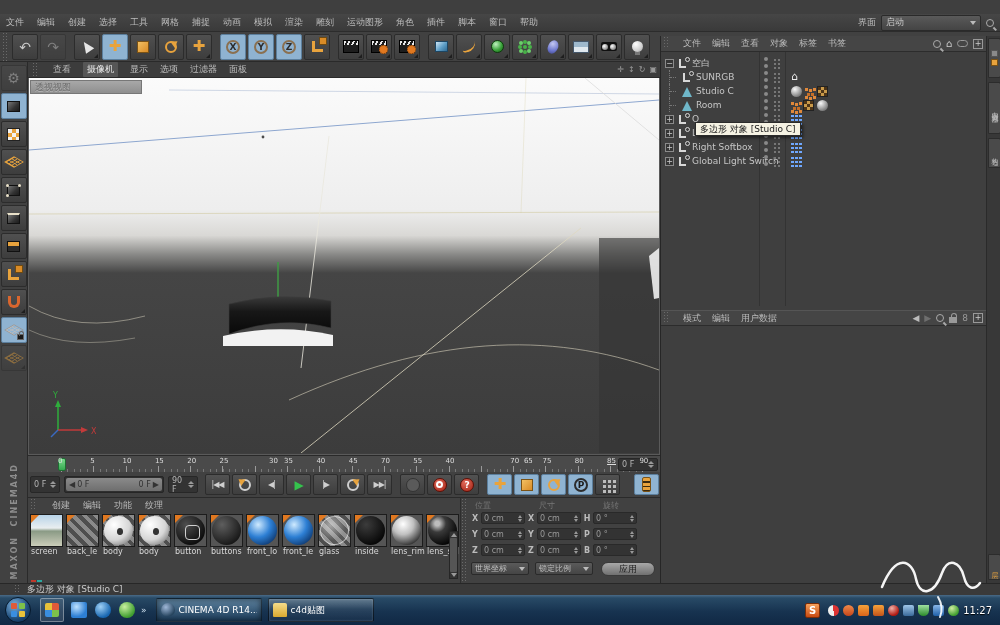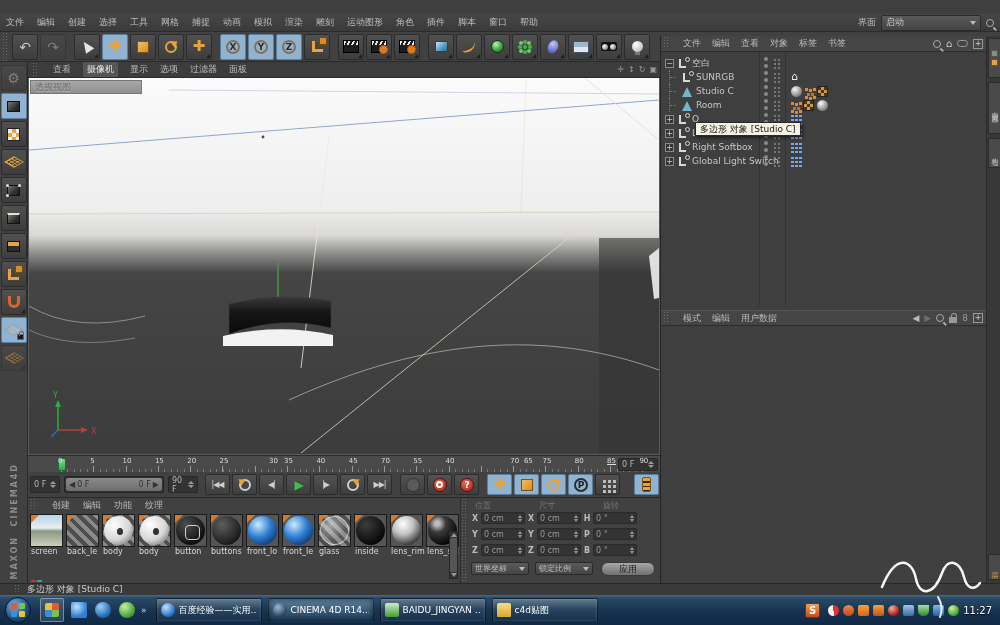--- a/index.html
+++ b/index.html
@@ -871,31 +871,23 @@
       <i style="left:5px;bottom:5px;background:#3a8ee0"></i>
       <i style="right:5px;bottom:5px;background:#e8c23a"></i>
     </div>
     <div class="qlbox">
       <span class="ql" style="width:14px;height:14px;margin:0;background:conic-gradient(#e05a3a 0 25%,#7ec24a 0 50%,#3a8ee0 0 75%,#e8c23a 0)"></span>
     </div>
     <span class="ql" style="background:radial-gradient(circle at 35% 30%,#bfe2ff,#2d7fd4 65%)"></span>
     <span class="ql" style="background:radial-gradient(circle at 35% 30%,#9fd0f5,#1766b0 70%);border-radius:50%"></span>
     <span class="ql" style="background:radial-gradient(circle at 35% 30%,#c8f0a0,#3f9d2f 70%);border-radius:50%"></span>
     <span class="chev">»</span>
-    <div class="task">
-      <span class="ticon" style="border-radius:50%;background:radial-gradient(circle at 35% 30%,#bfe2ff,#1d6fc4 70%)"></span>
-      <span class="lbl">百度经验——实用…</span>
-    </div>
     <div class="task active">
       <span class="ticon" style="background:radial-gradient(circle at 35% 30%,#9fb8d8,#27455f 70%);border-radius:50%"></span>
       <span class="lbl">CINEMA 4D R14.…</span>
-    </div>
-    <div class="task">
-      <span class="ticon" style="background:linear-gradient(#cfeccf,#3f9d2f)"></span>
-      <span class="lbl">BAIDU_JINGYAN …</span>
     </div>
     <div class="task">
       <span class="ticon" style="background:linear-gradient(#f5dc8a,#d9a92f);border-radius:2px 2px 1px 1px"></span>
       <span class="lbl">c4d贴图</span>
     </div>
     <div id="tray">
       <span id="imeS">S</span>
       <span class="tico" style="background:conic-gradient(#d33 0 50%,#eee 0);border-radius:50%"></span>
       <span class="tico" style="background:linear-gradient(#f08a4a,#c4451a);border-radius:50%"></span>
       <span class="tico" style="background:linear-gradient(#f5a23a,#d9641a)"></span>

